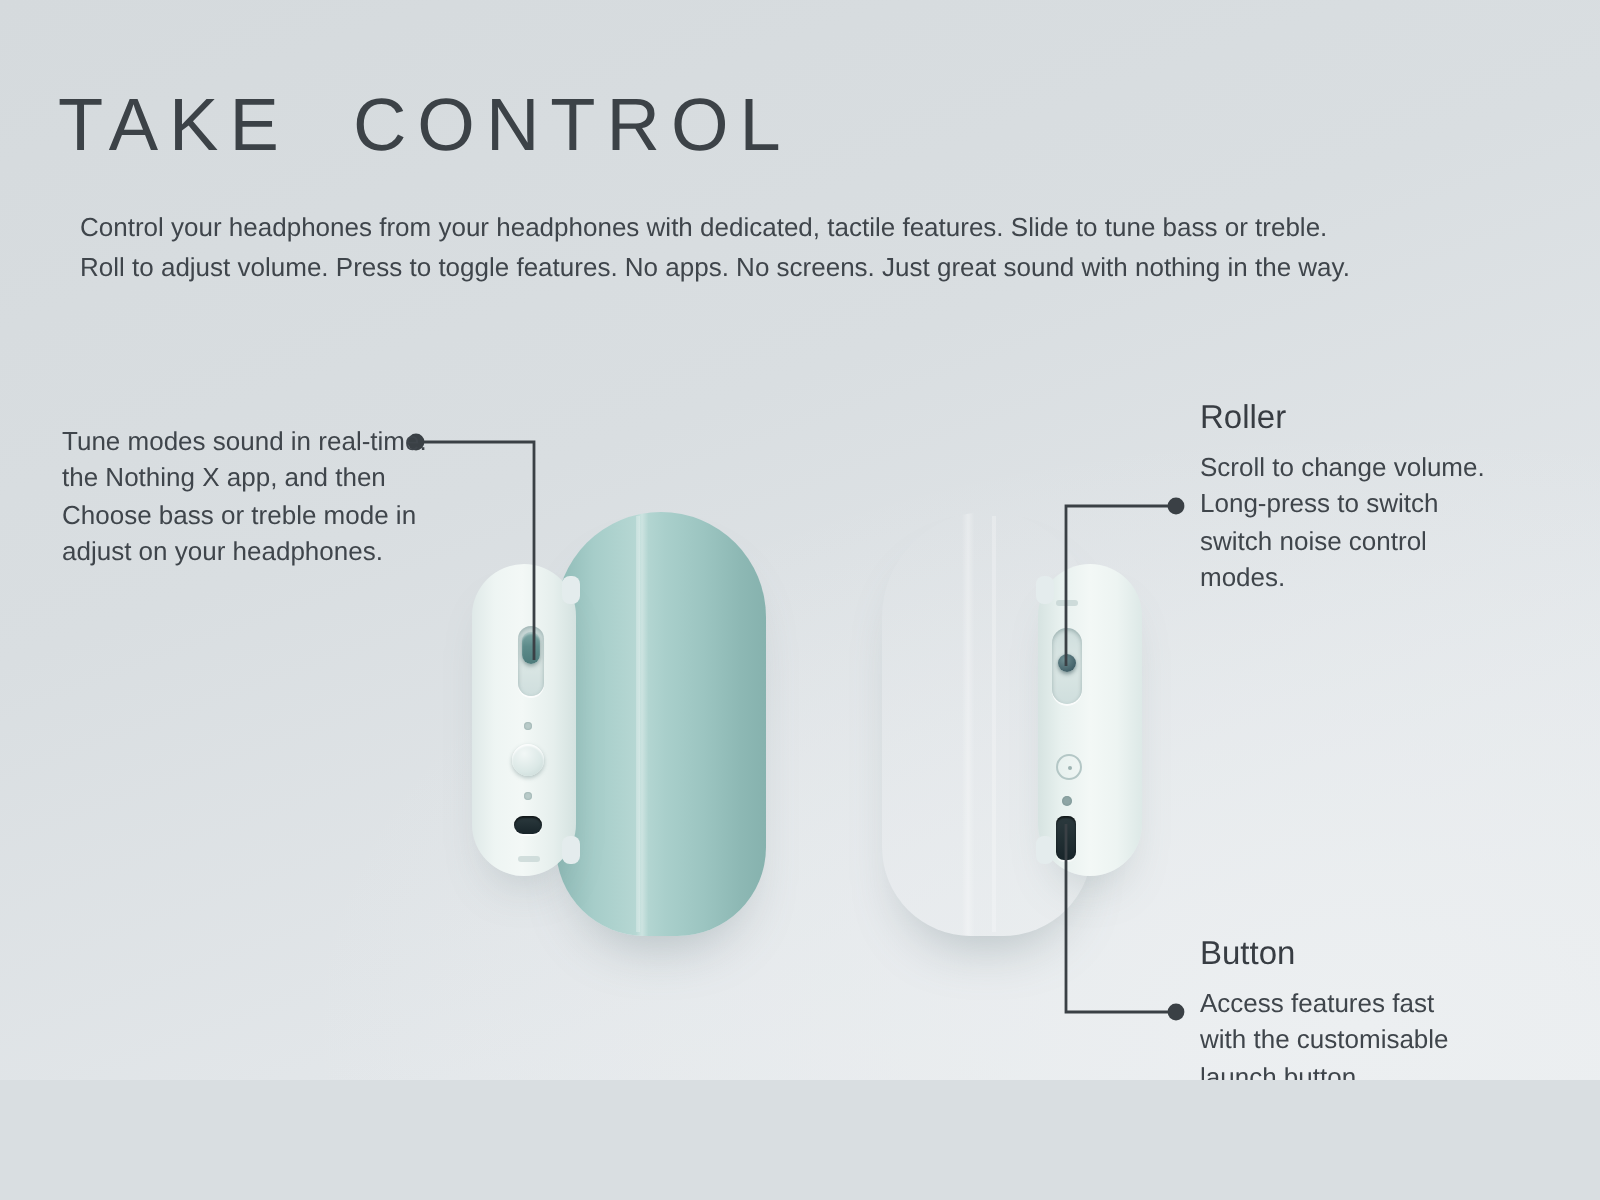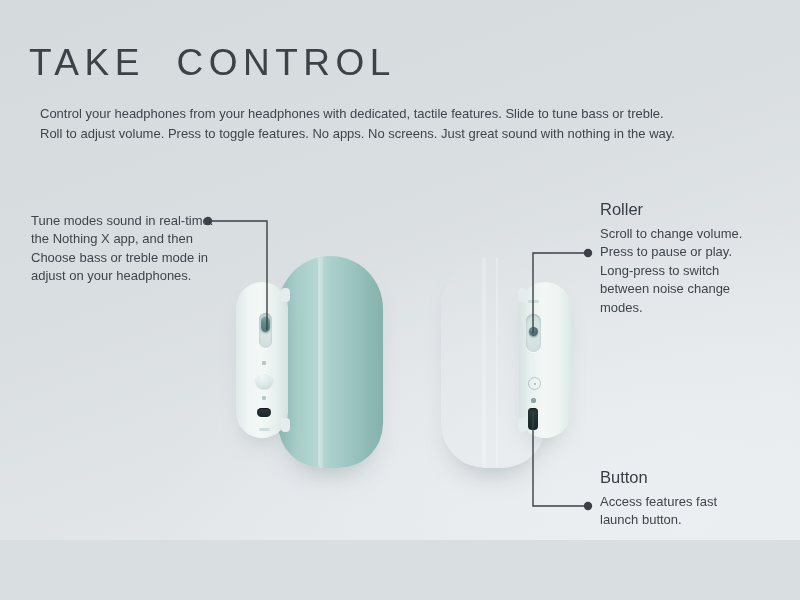--- a/index.html
+++ b/index.html
@@ -306,28 +306,28 @@
       <span class="ln">the Nothing X app, and then</span>
       <span class="ln">Choose bass or treble mode in</span>
       <span class="ln">adjust on your headphones.</span>
     </div>
   </div>
 
   <div class="anno" id="anno-roller">
     <div class="anno-title">Roller</div>
     <div class="anno-body">
       <span class="ln">Scroll to change volume.</span>
-      <span class="ln">Press to pause or play.</span>
       <span class="ln">Long-press to switch</span>
-      <span class="ln">between noise change</span>
+      <span class="ln">switch noise control</span>
       <span class="ln">modes.</span>
     </div>
   </div>
 
   <div class="anno" id="anno-button">
     <div class="anno-title">Button</div>
     <div class="anno-body">
       <span class="ln">Access features fast</span>
+      <span class="ln">with the customisable</span>
       <span class="ln">launch button.</span>
     </div>
   </div>
 
 </div>
 
 </body></html>

